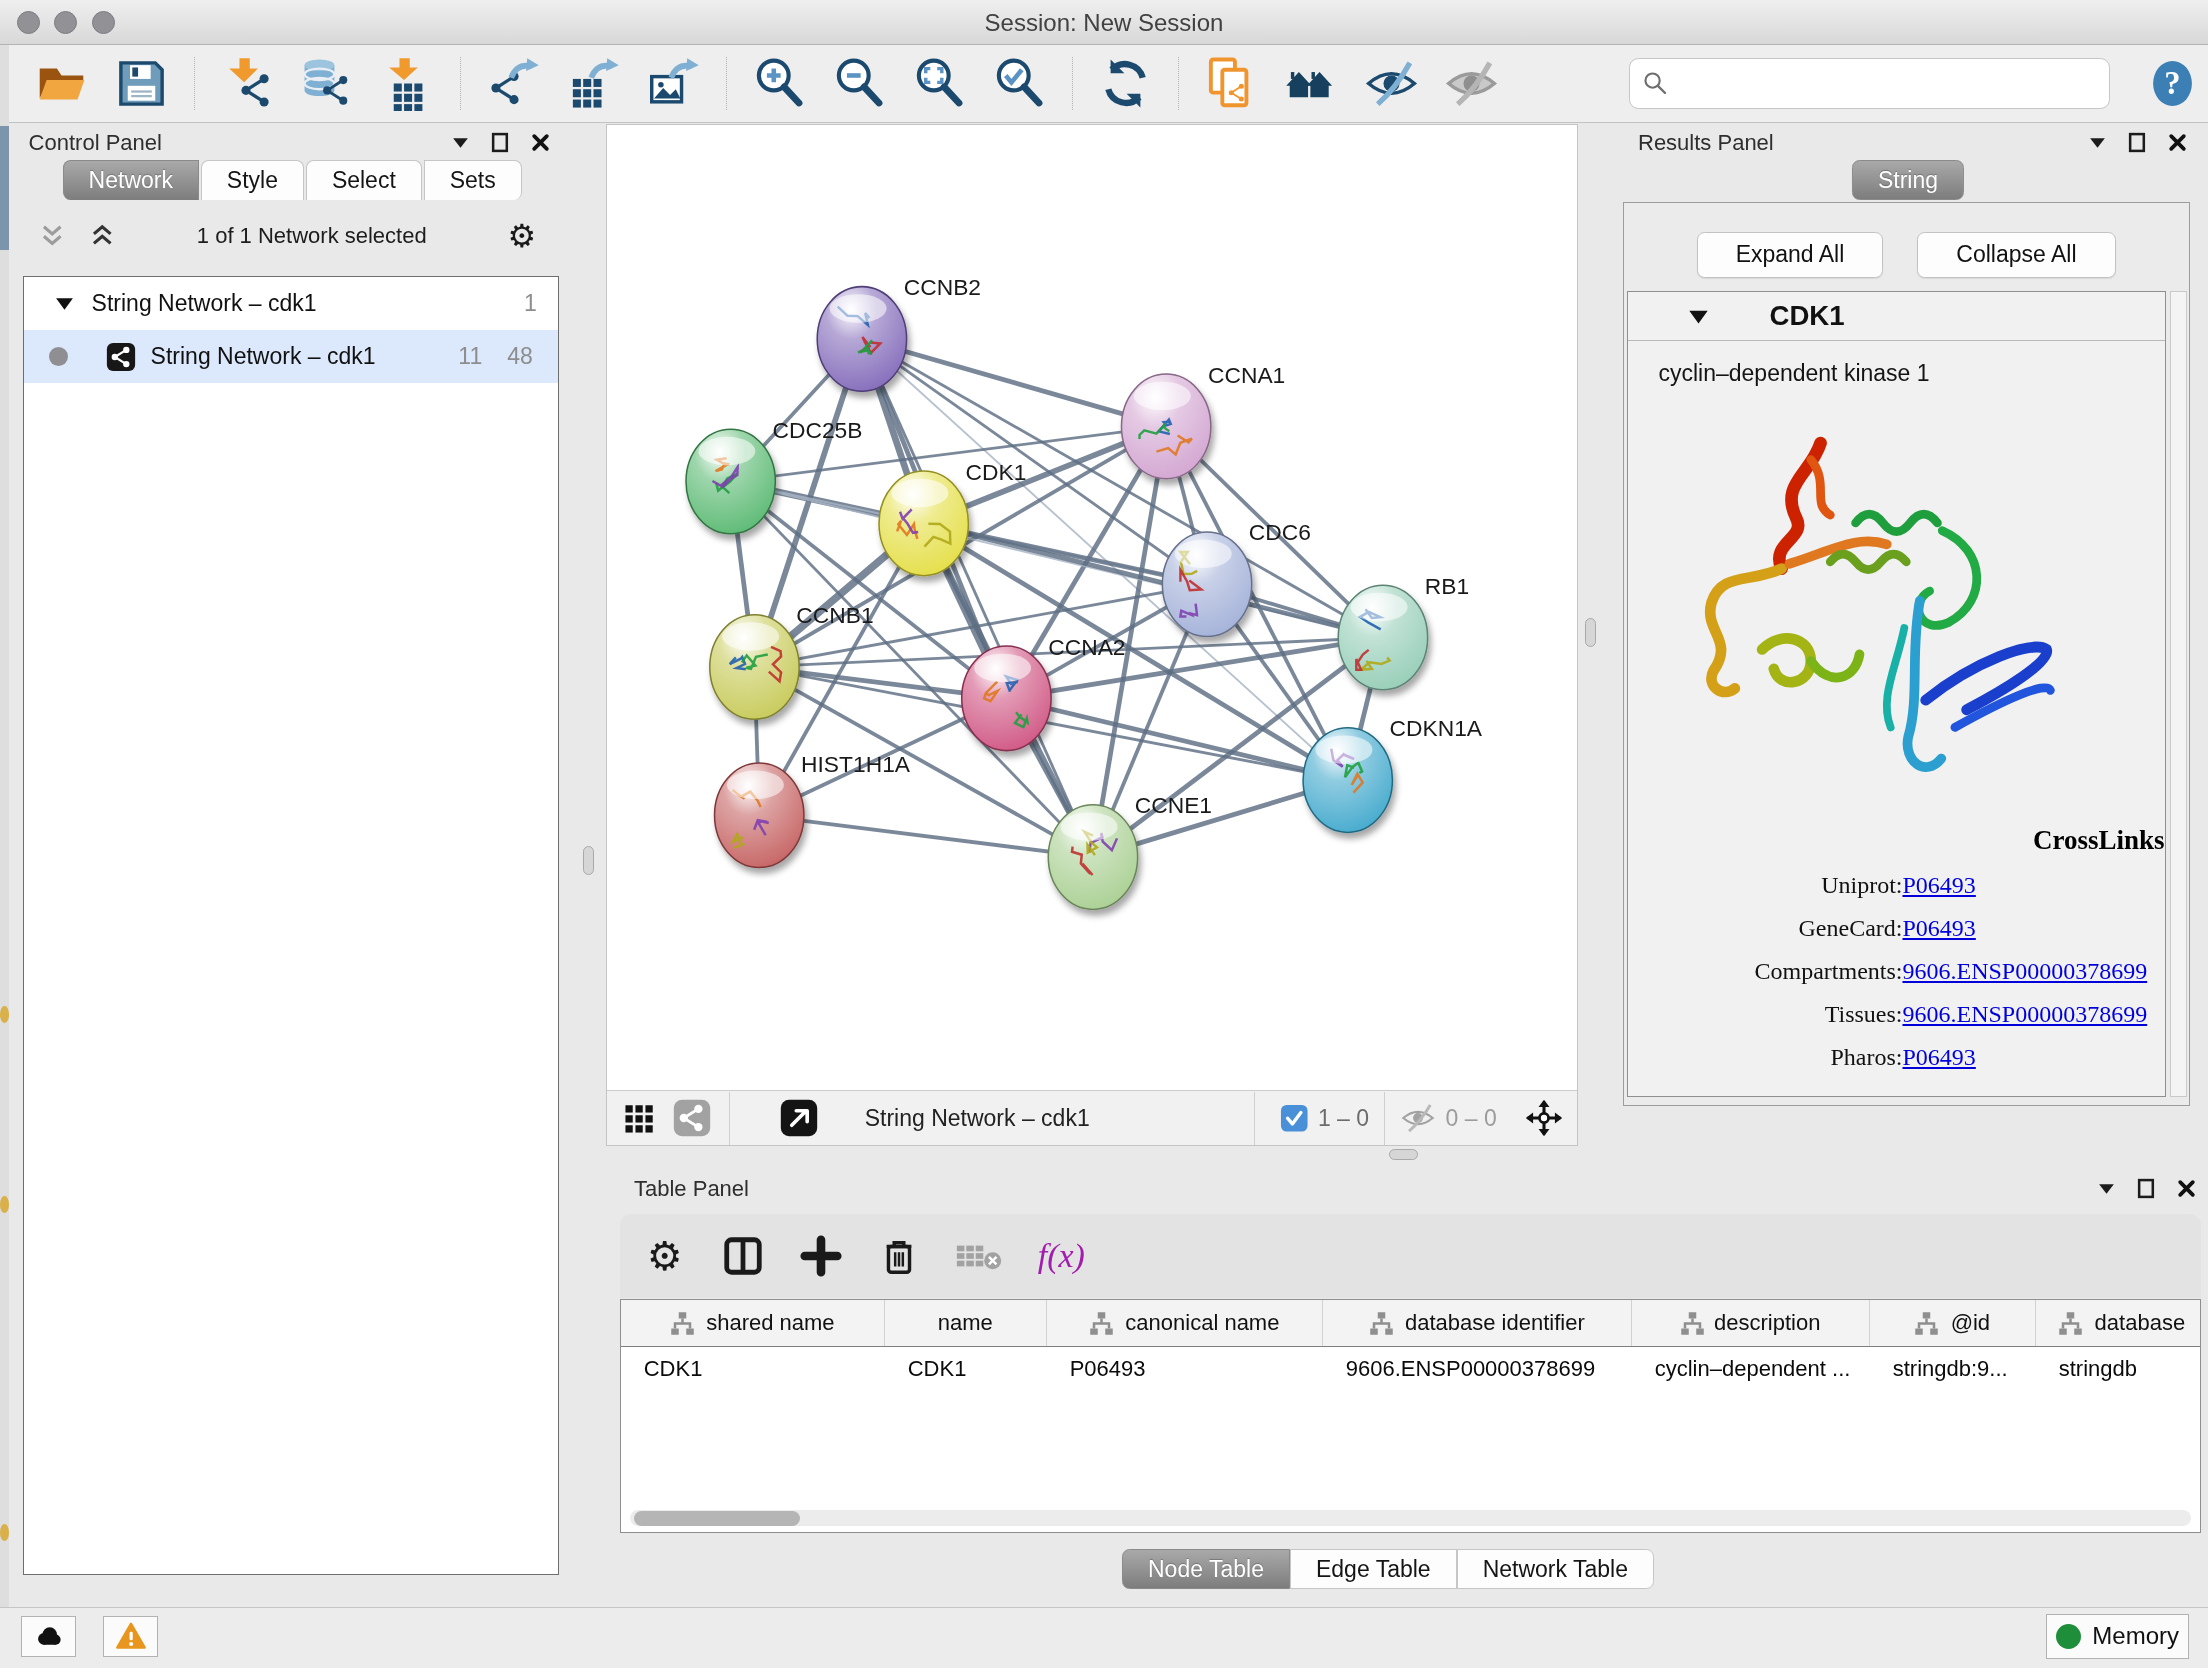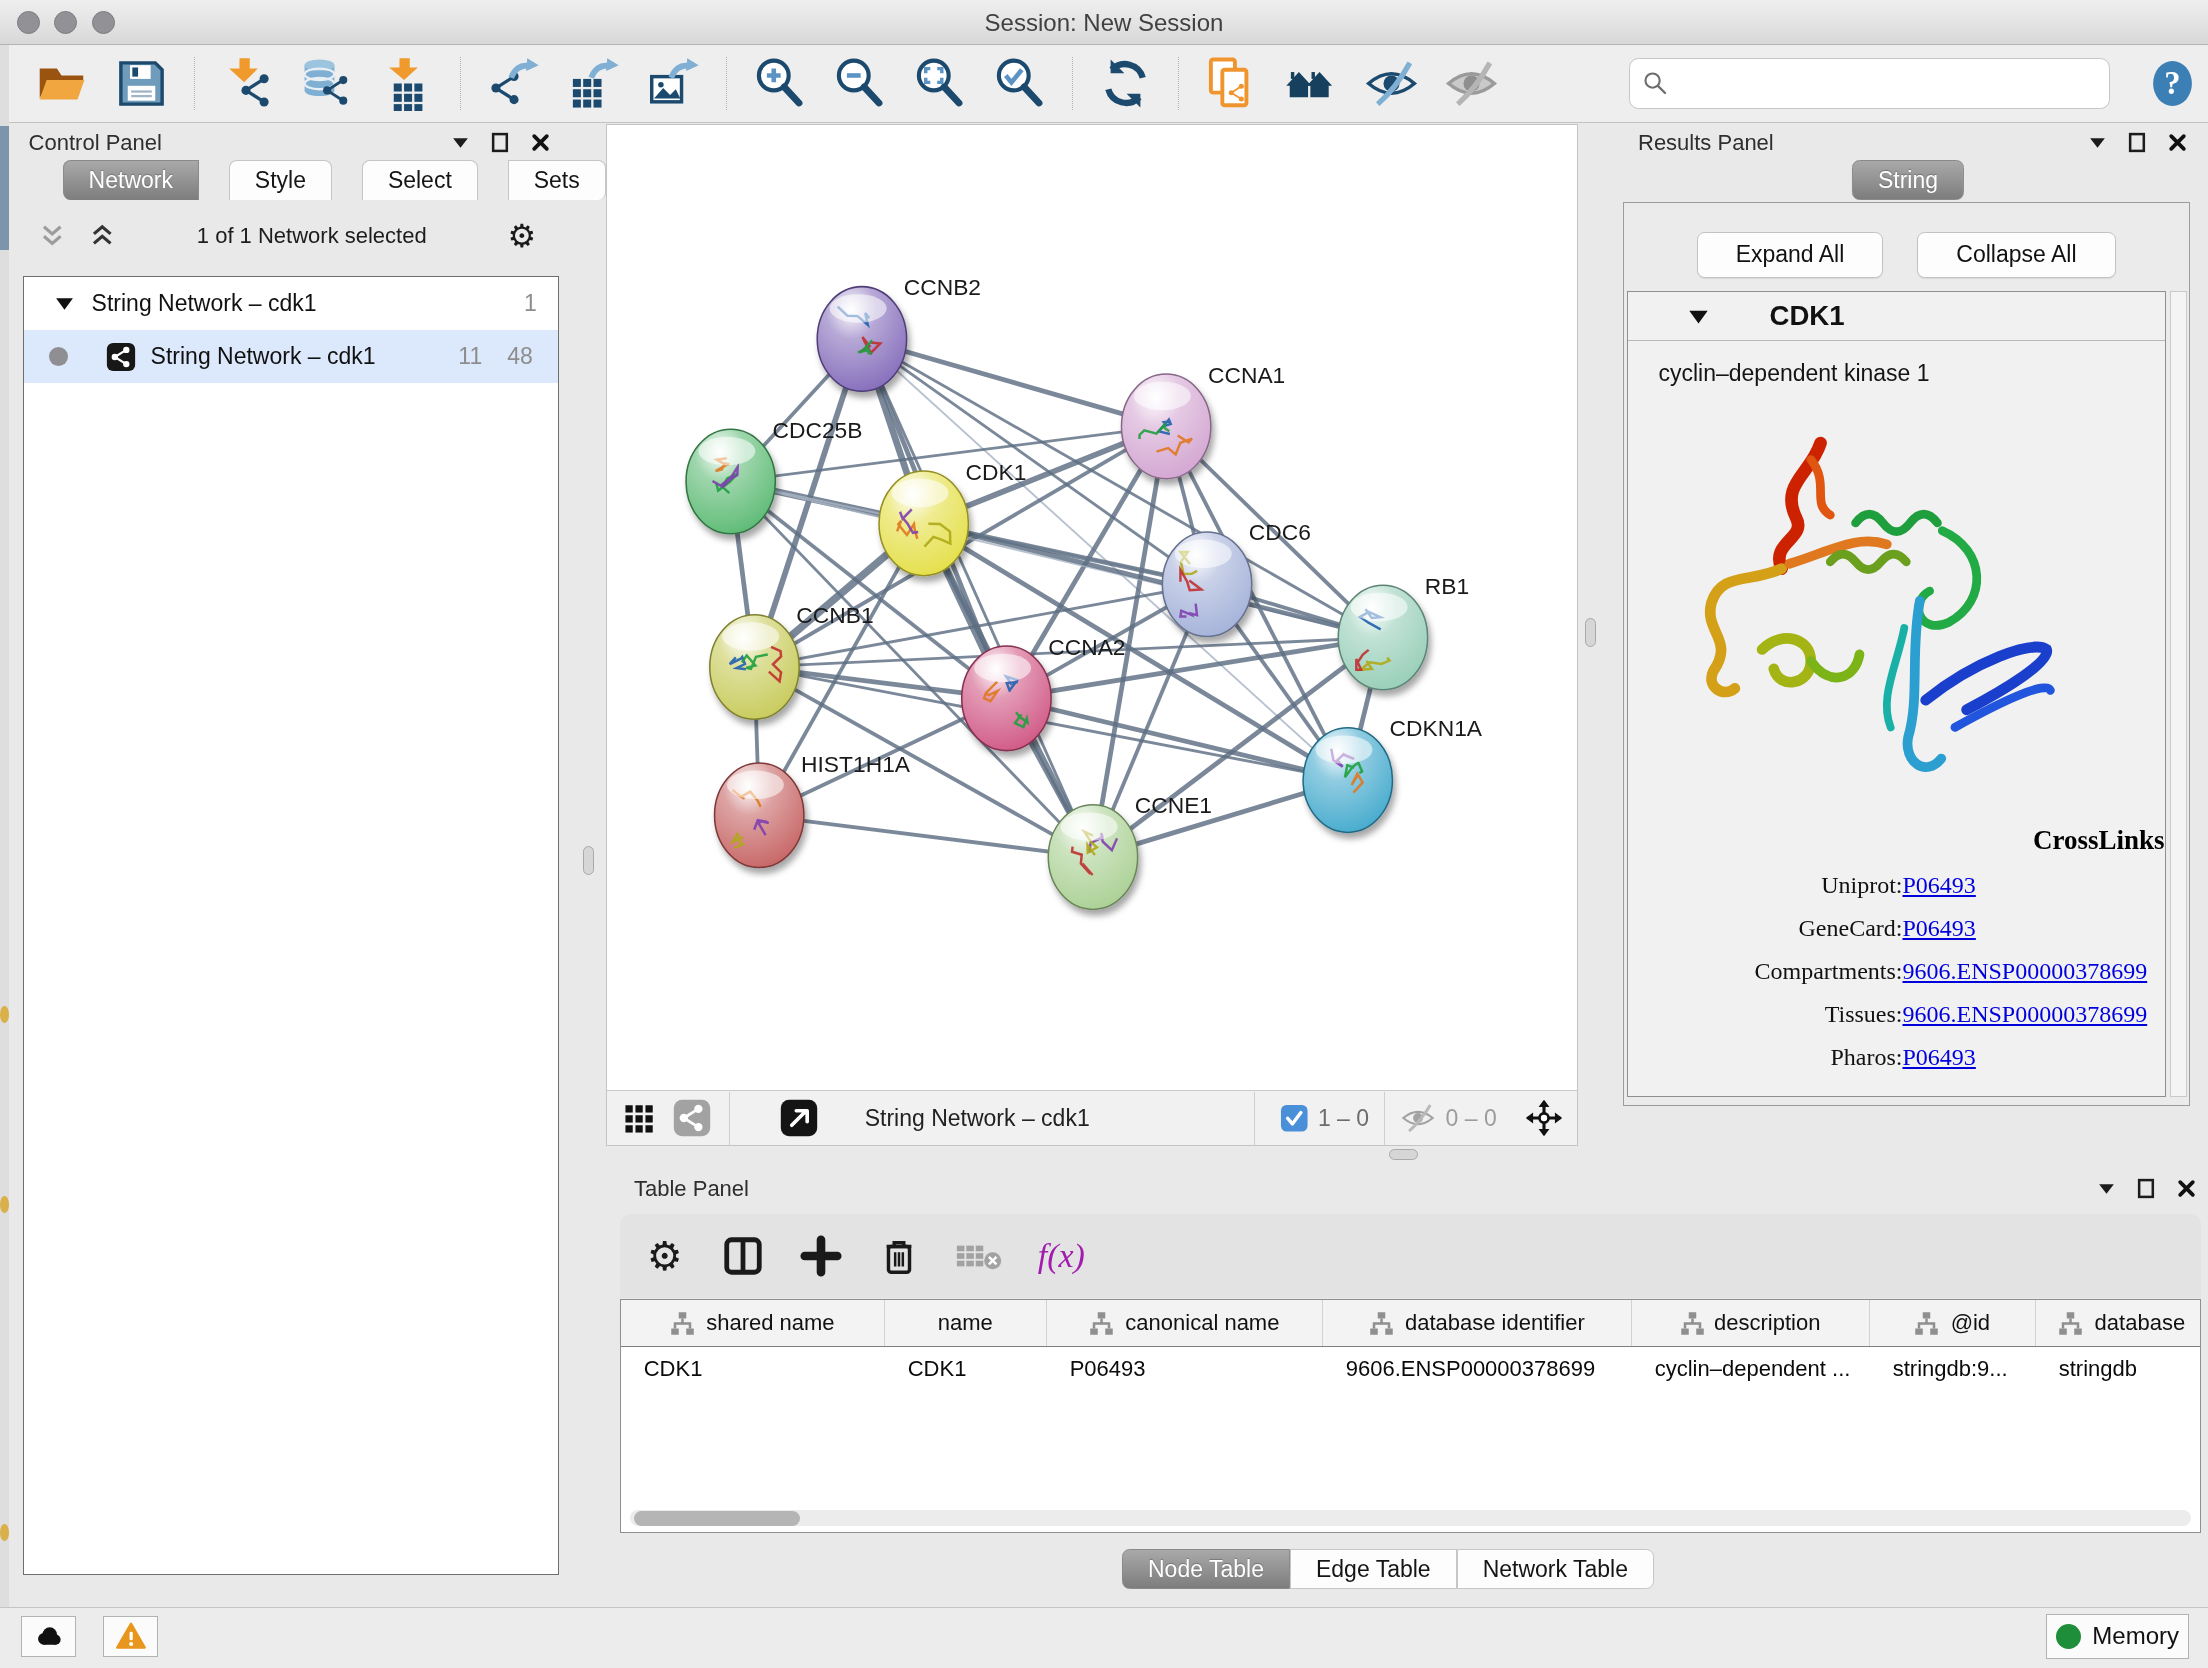--- a/index.html
+++ b/index.html
@@ -32,21 +32,21 @@
   .tab{height:40px;padding:0 25px;font-size:23px;background:#fdfdfd;border:1px solid #c6c6c6;
        display:flex;align-items:center;color:#151515;box-sizing:border-box;}
   .tab.sel{background:linear-gradient(#a9a9a9,#7d7d7d);color:#fff;border-color:#8a8a8a;text-shadow:0 -1px 1px rgba(0,0,0,.25);}
   .tabrow{display:flex;}
   .tabrow .tab:first-child{border-radius:7.6px 0 0 7.6px;}
   .tabrow .tab:last-child{border-radius:0 7.6px 7.6px 0;}
   .tabrow-top .tab{border-bottom:none;border-radius:7.6px 7.6px 0 0;margin-right:1.9px;}
 
   
   #control-panel{left:7.6px;top:124px;width:555px;height:1482px;}
-  .cp-tabs{position:absolute;left:55px;top:36px;gap:28px;}
+  .cp-tabs{position:absolute;left:55px;top:36px;}
   .cp-toolbar{position:absolute;left:9.5px;right:9.5px;top:88px;height:48px;display:flex;align-items:center;}
   .chev{width:28.5px;height:28.5px;margin-left:21px;}
   .cp-status{flex:1;text-align:center;font-size:22px;color:#1c1c1c;}
   .gearchar{font-size:32px;color:#1a1a1a;margin-right:17px;line-height:1;}
   .cp-tree{position:absolute;left:15px;right:3.8px;top:152px;bottom:31px;background:#fff;border:1.9px solid #6e6e6e;box-sizing:border-box;}
   .trow{height:53px;display:flex;align-items:center;font-size:23px;color:#111;}
   .trow .caret{width:21px;height:21px;margin-left:30px;}
   .trow .rlabel{margin-left:17px;flex:1;}
   .trow .rcount{color:#8d8d8d;margin-right:21px;}
   .trow2{background:#dce8fb;}

